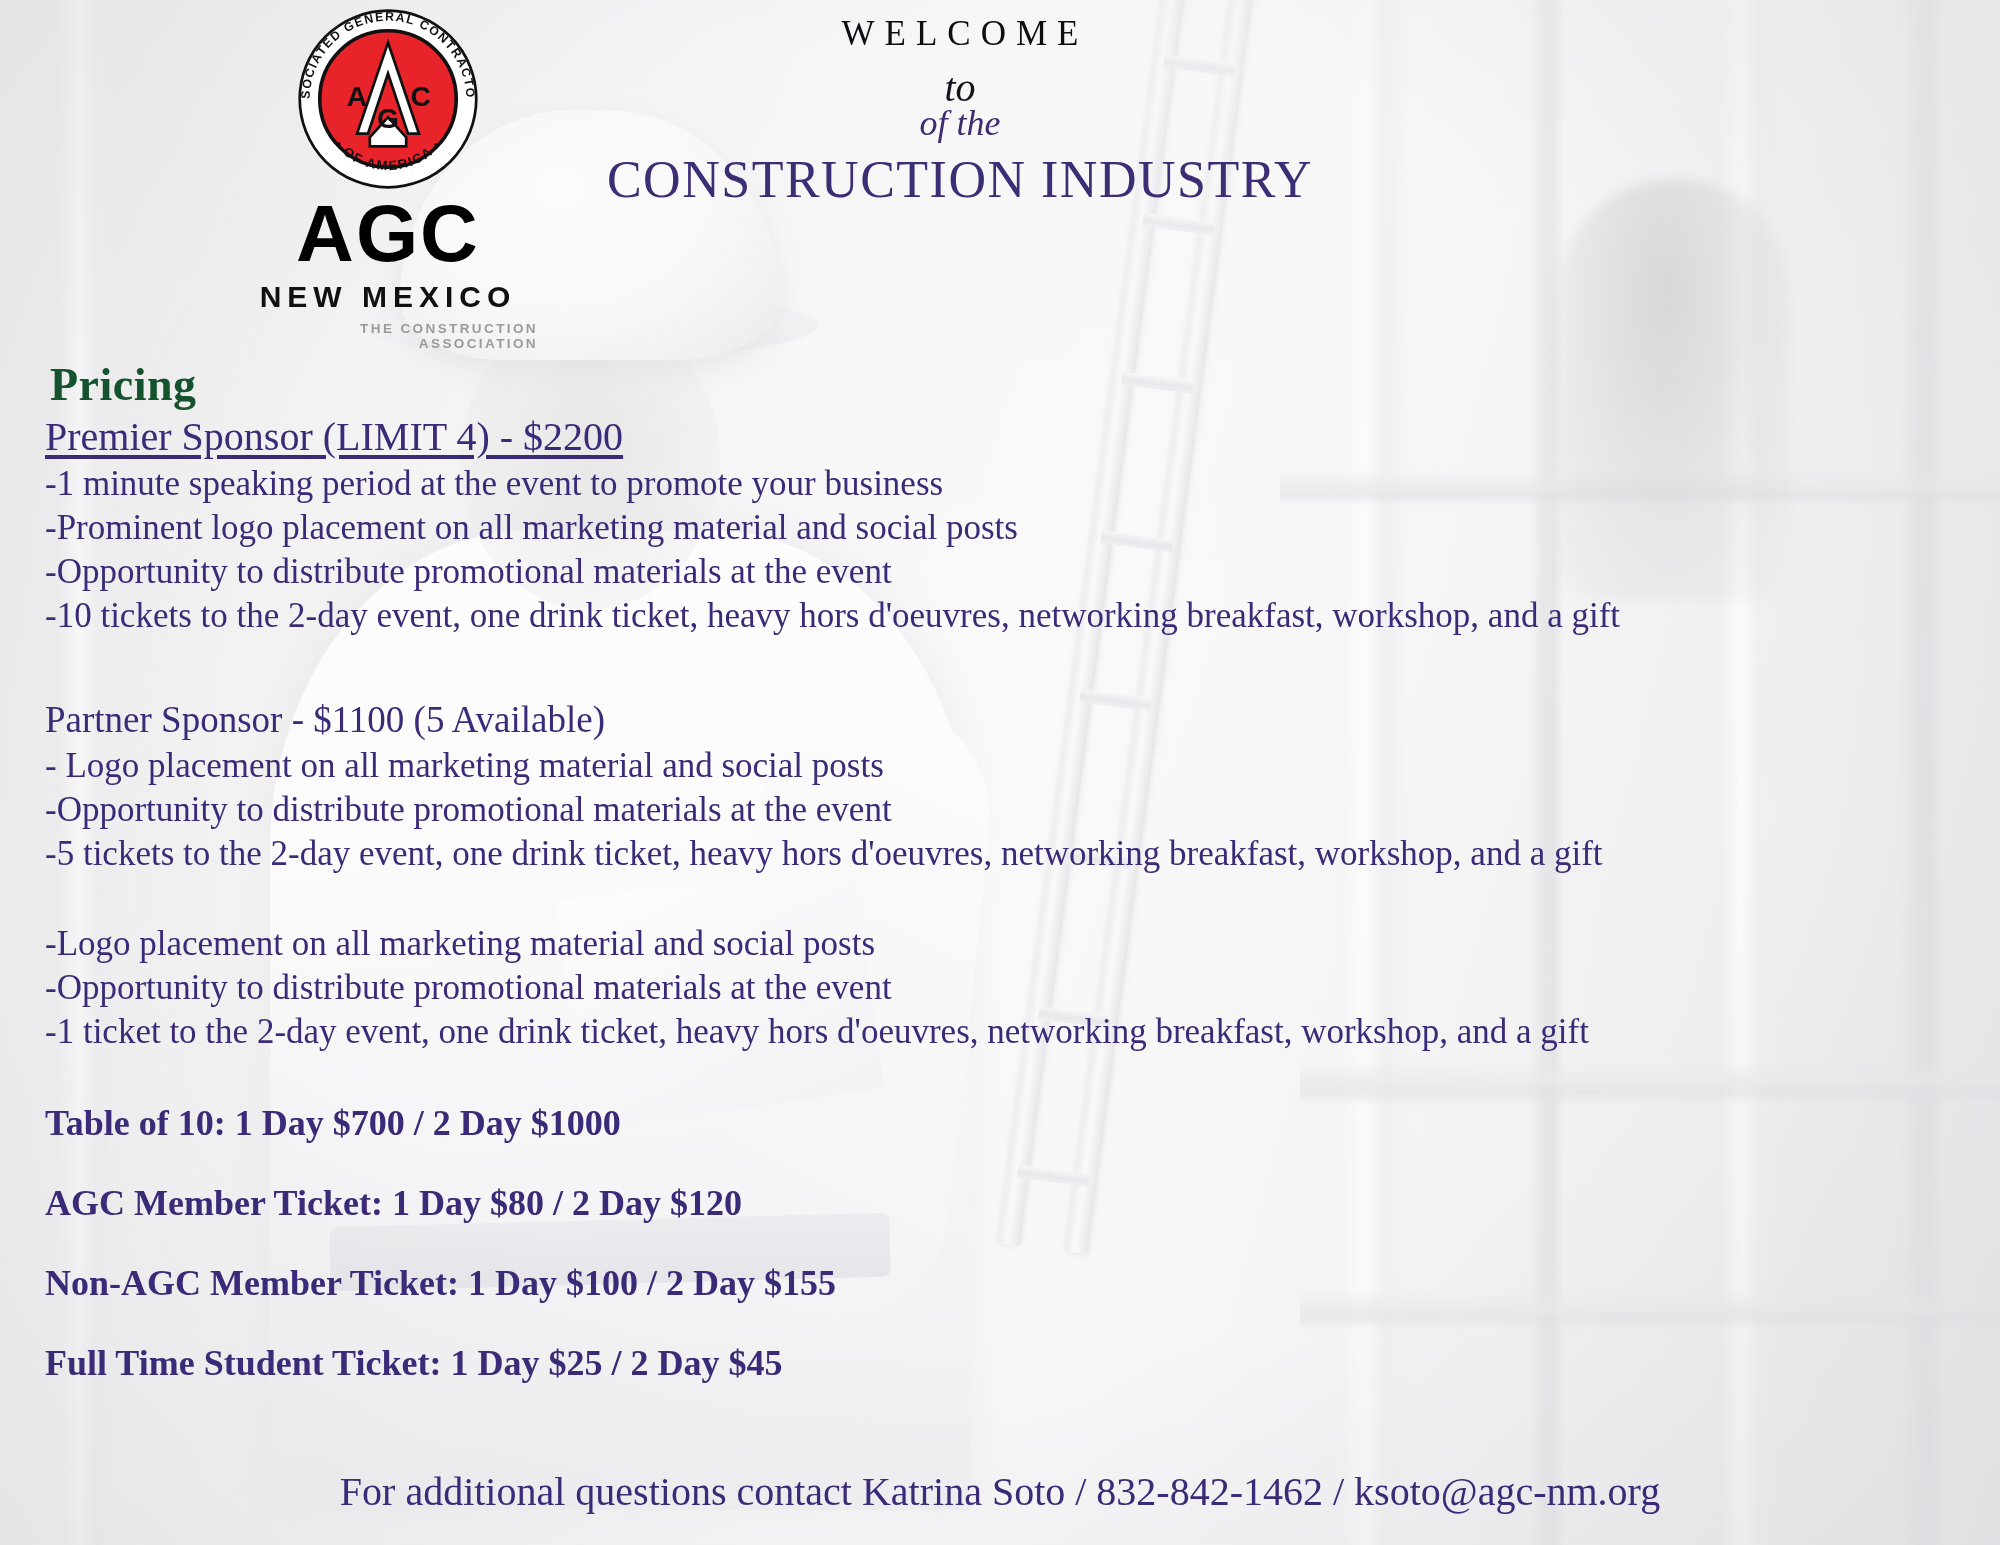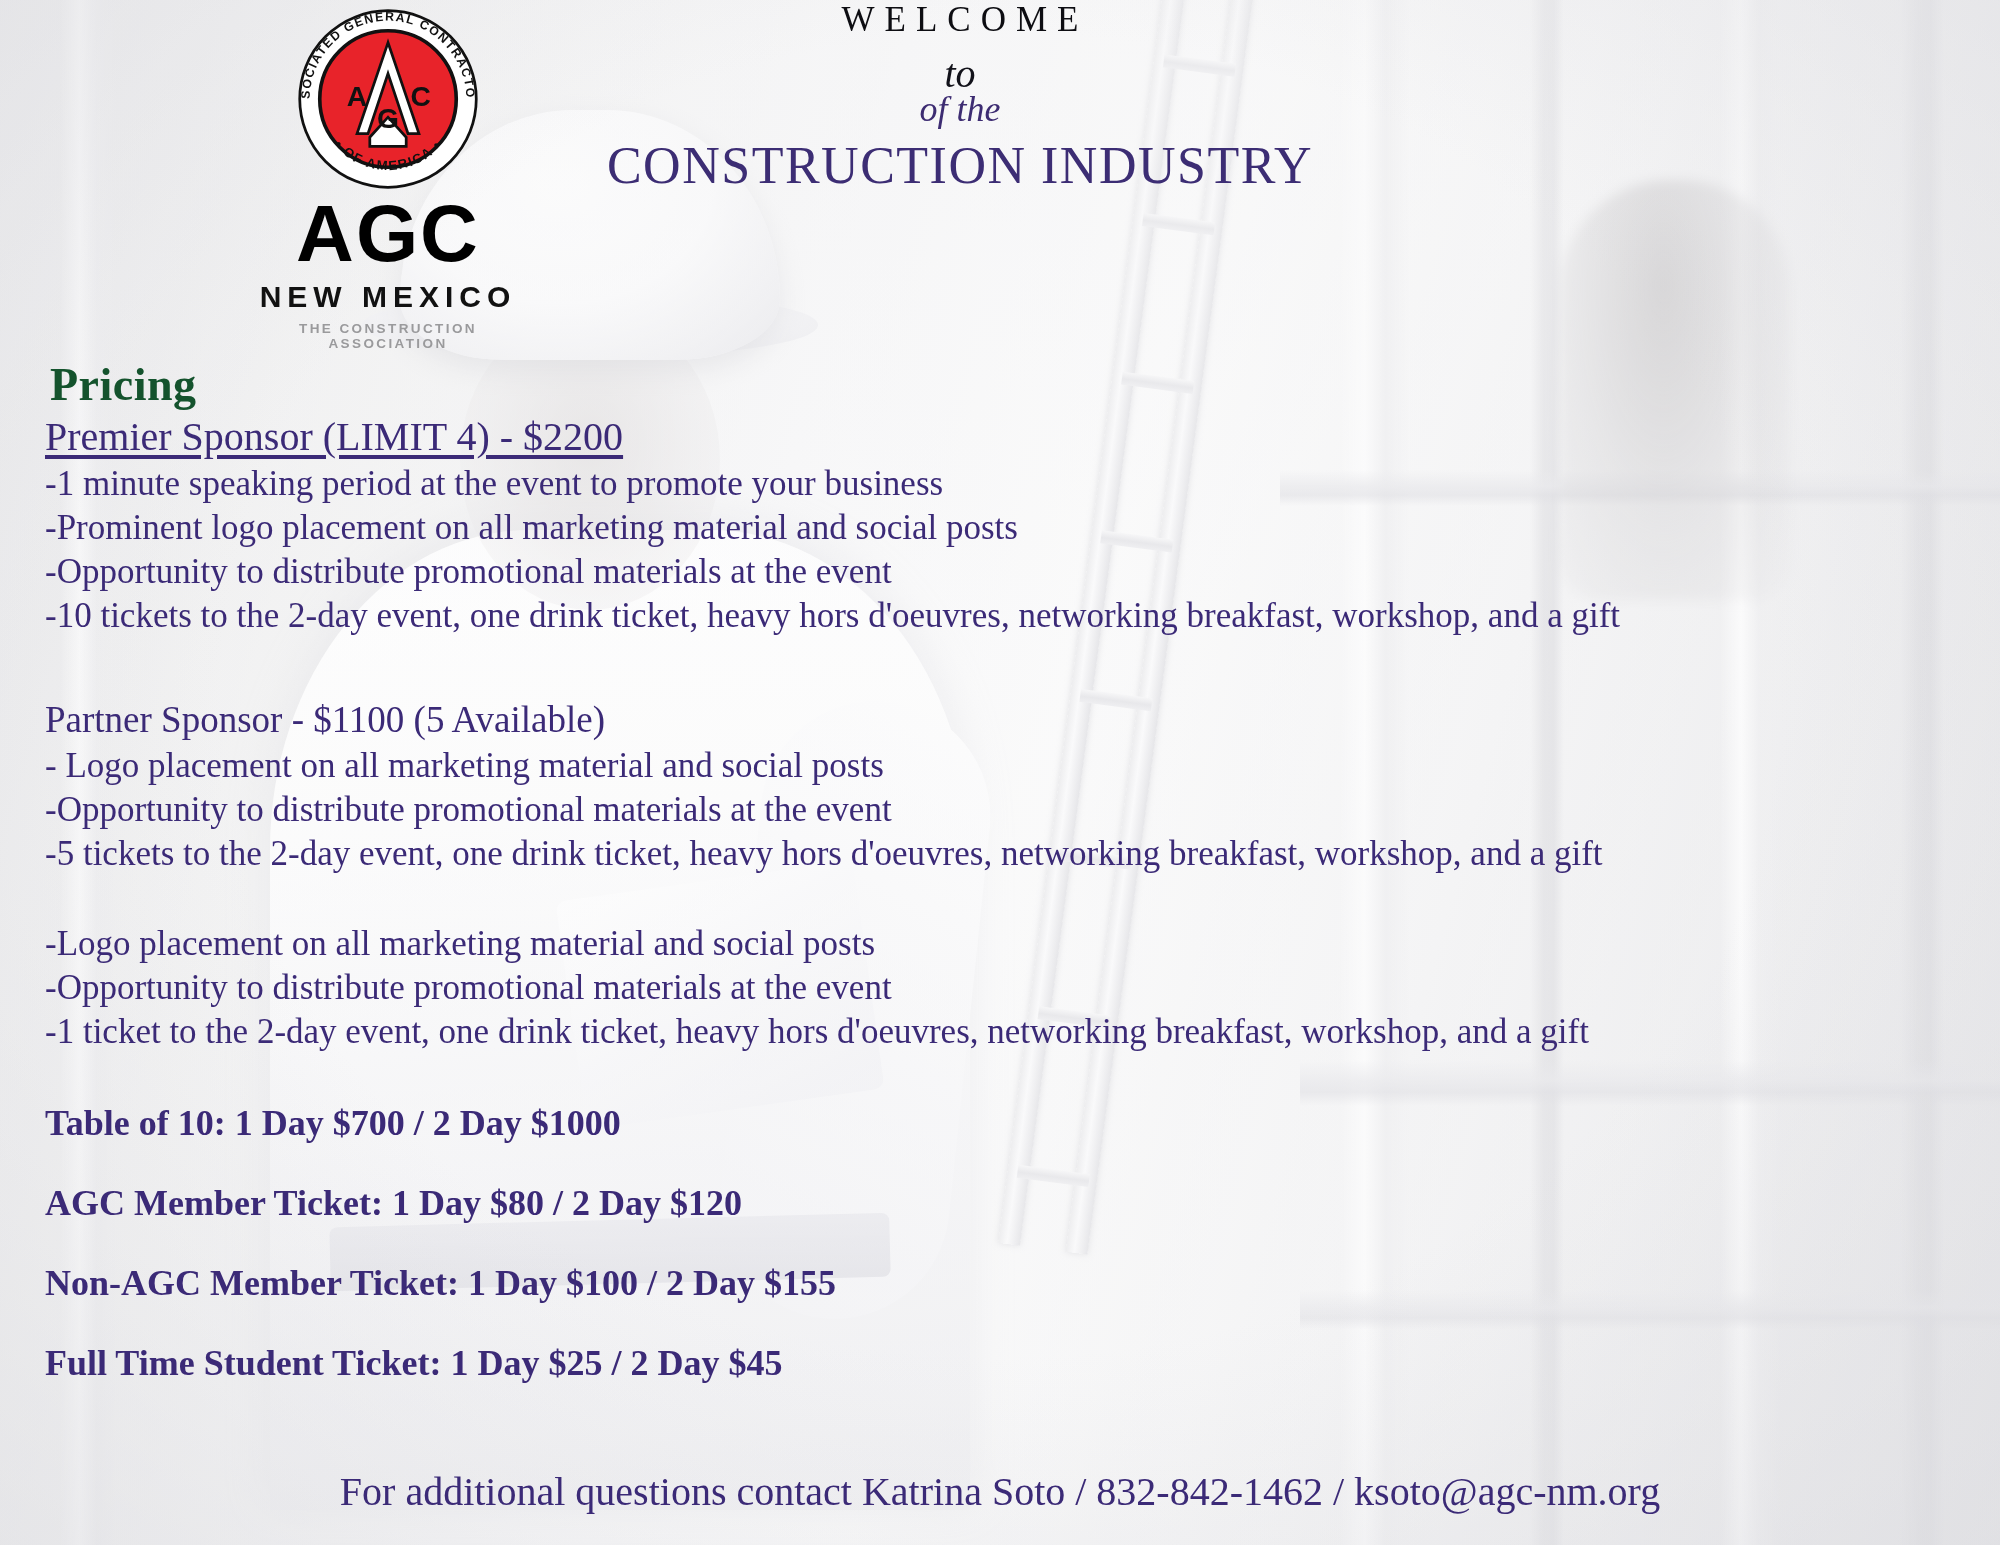--- a/index.html
+++ b/index.html
@@ -208,27 +208,28 @@
     color: #111;
     margin-top: 8px;
   }
   .agc-tag {
     font-family: "Liberation Sans", sans-serif;
     font-weight: 700;
     font-size: 13.5px;
     letter-spacing: 2.4px;
     color: #9a9a9c;
     margin-top: 7px;
+    text-align: right;
   }
 
   
   .headline {
     position: absolute;
     left: 510px;
-    top: 0;
+    top: 14px;
     width: 900px;
     text-align: center;
   }
   .welcome {
     font-family: "Liberation Serif", serif;
     font-size: 35px;
     letter-spacing: 10px;
     color: #0d0d12;
     text-indent: 10px;
   }

